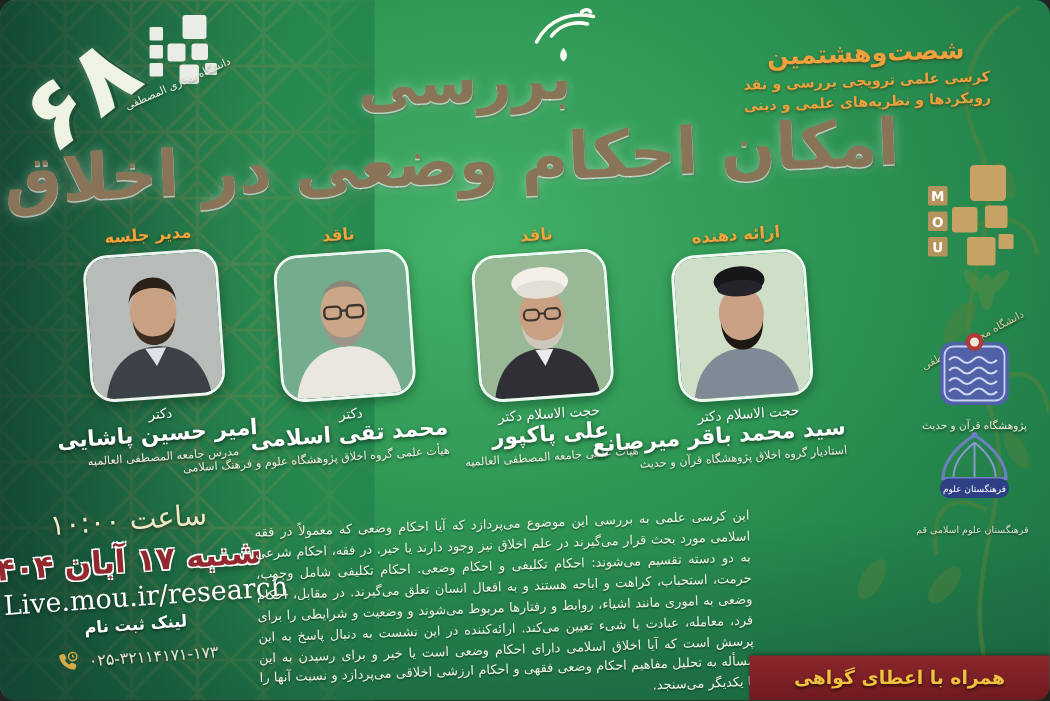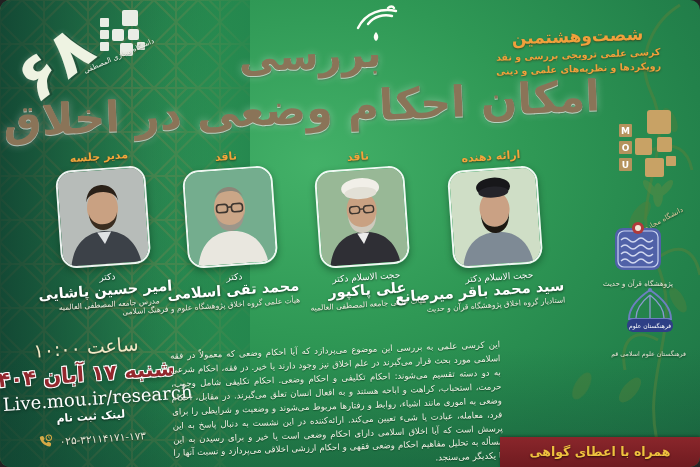--- a/index.html
+++ b/index.html
@@ -270,21 +270,21 @@
       </g>
       <g fill="#ffffff" font-size="9" font-weight="bold" font-family="DejaVu Sans, sans-serif" text-anchor="middle">
         <text x="16.5" y="28">M</text>
         <text x="16.5" y="45">O</text>
         <text x="16.5" y="62">U</text>
       </g>
     </svg>
     <div class="logo-caption mou-side-caption">دانشگاه مجازی المصطفی</div>
   </div>
 
-  <div class="abs logo-col-item" style="right:24px;top:220px;width:76px">
+  <div class="abs logo-col-item" style="right:12px;top:220px;width:76px">
     <svg width="60" height="54" viewBox="0 0 60 54" aria-hidden="true">
       <rect x="7" y="8" width="46" height="42" rx="8" fill="#5061a8"></rect>
       <rect x="10" y="11" width="40" height="36" rx="6" fill="none" stroke="#c9d2f0" stroke-width="1.2"></rect>
       <g stroke="#dfe5f8" stroke-width="1.4" fill="none" opacity="0.9">
         <path d="M13,20 q4,-4 8,0 t8,0 t8,0 t8,0"></path>
         <path d="M13,27 q4,-4 8,0 t8,0 t8,0 t8,0"></path>
         <path d="M13,34 q4,-4 8,0 t8,0 t8,0 t8,0"></path>
         <path d="M13,41 q4,-4 8,0 t8,0 t8,0 t8,0"></path>
       </g>
       <circle cx="30" cy="8" r="6" fill="#b03a3a"></circle>

